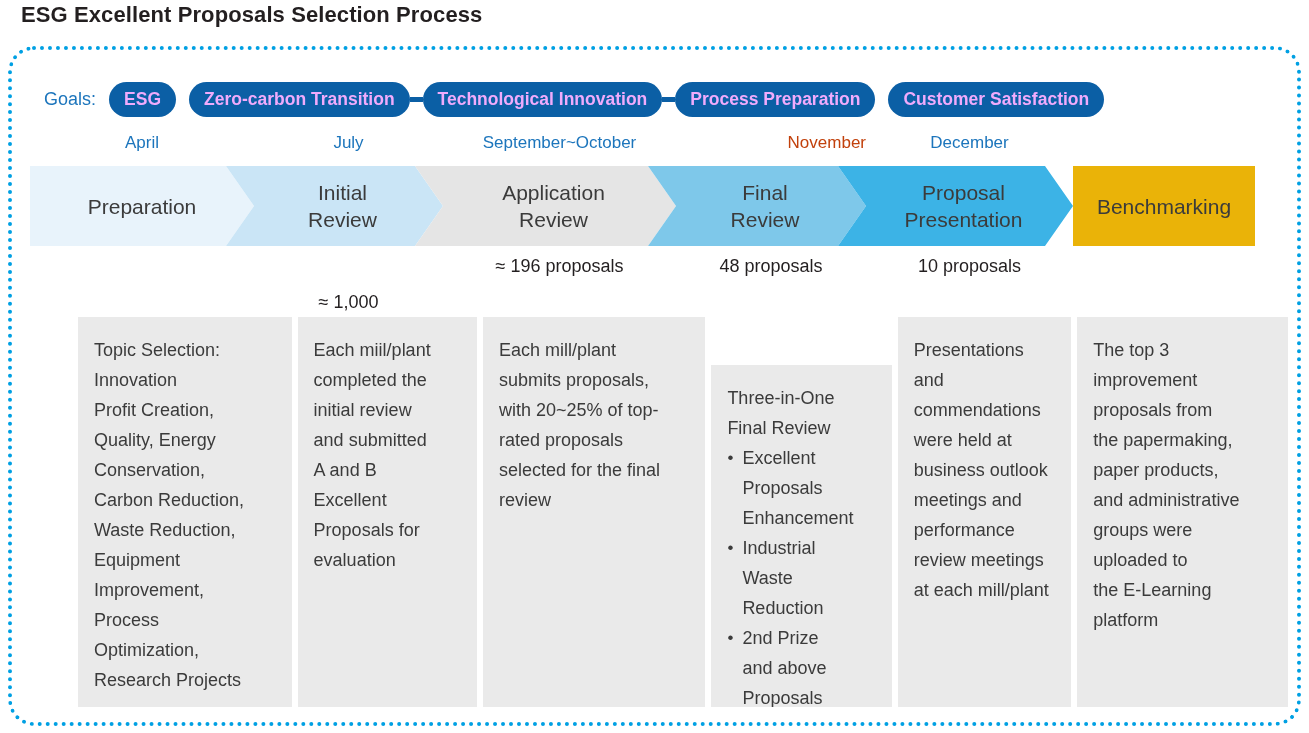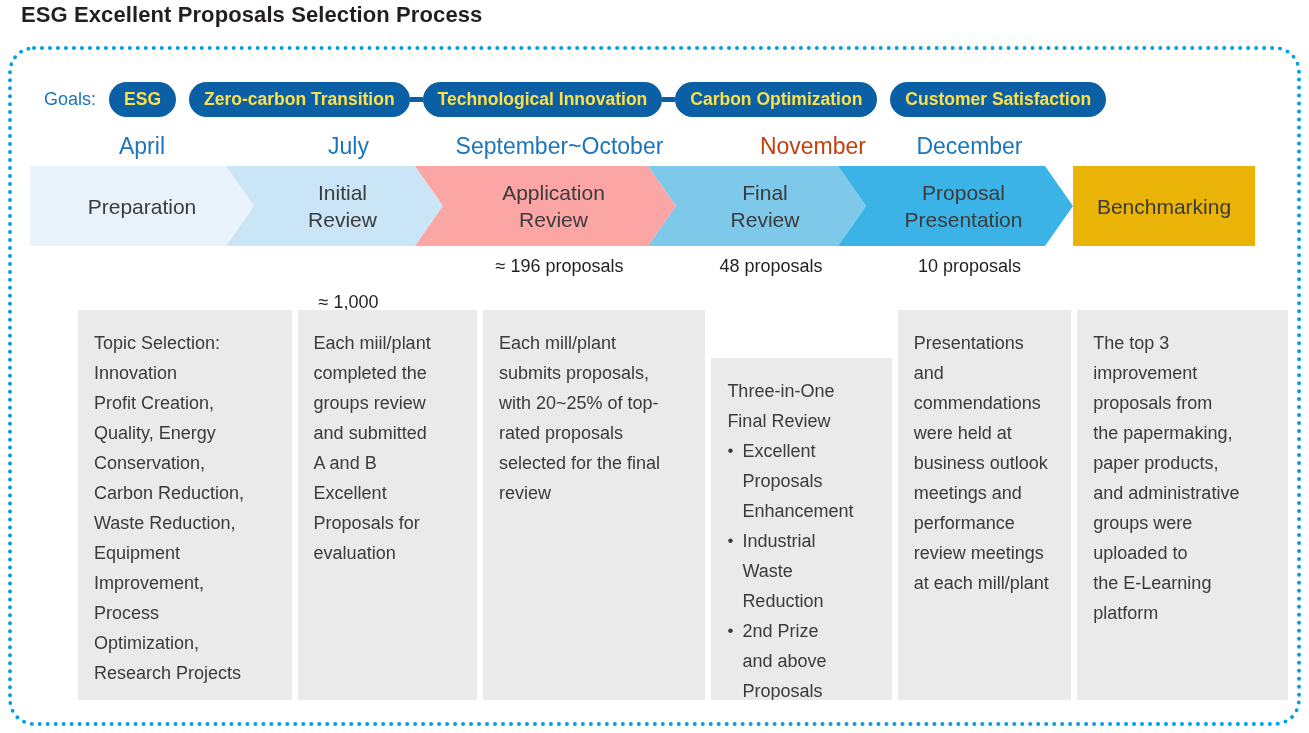--- a/index.html
+++ b/index.html
@@ -37,21 +37,21 @@
     align-items: center;
   }
   #goals-label {
     color: #1c75bc;
     font-size: 18px;
     margin-right: 13px;
     white-space: nowrap;
   }
   .goal-pill {
     background: #0b5fa5;
-    color: #fde047;
+    color: #f0abfc;
     font-size: 17.5px;
     font-weight: bold;
     border-radius: 20px;
     height: 35px;
     line-height: 35px;
     padding: 0 15px;
     white-space: nowrap;
     text-align: center;
   }
   .goal-connector {
@@ -64,21 +64,21 @@
 
   
   #months-row {
     position: absolute;
     left: 30px; top: 133px;
     width: 1258px; height: 30px;
     display: flex;
   }
   .month-cell {
     color: #1c75bc;
-    font-size: 23px;
+    font-size: 17px;
     text-align: center;
     white-space: nowrap;
   }
 
   
   #stage-bar {
     position: absolute;
     left: 30px; top: 166px;
     width: 1258px; height: 80px;
   }
@@ -115,21 +115,21 @@
     font-size: 18px;
     line-height: 25px;
     text-align: center;
     white-space: pre-line;
     padding-top: 2px;
   }
 
   
   #desc-row {
     position: absolute;
-    left: 30px; top: 310px;
+    left: 30px; top: 317px;
     width: 1258px; height: 390px;
     display: flex;
     padding-left: 48px;
   }
   .desc-panel {
     background: #eaeaea;
     padding: 18px 14px 10px 16px;
     color: #3b3b3b;
     font-size: 18px;
     line-height: 30px;
@@ -159,21 +159,21 @@
 
 <div id="goals-row">
   <span id="goals-label">Goals:</span>
 
 <div class="goal-pill" style="background: rgb(11, 95, 165);">ESG</div>
     <div class="goal-gap"></div>
     <div class="goal-pill" style="background: rgb(11, 95, 165);">Zero-carbon Transition</div>
     <div class="goal-connector" style="background: rgb(11, 95, 165);"></div>
     <div class="goal-pill" style="background: rgb(11, 95, 165);">Technological Innovation</div>
     <div class="goal-connector" style="background: rgb(11, 95, 165);"></div>
-    <div class="goal-pill" style="background: rgb(11, 95, 165);">Carbon Optimization</div>
+    <div class="goal-pill" style="background: rgb(11, 95, 165);">Process Preparation</div>
     <div class="goal-gap"></div>
     <div class="goal-pill" style="background: rgb(11, 95, 165);">Customer Satisfaction</div>
   </div>
 
 <div id="months-row">
     <div class="month-cell" style="width: 224px; color: rgb(28, 117, 188);">April</div>
     <div class="month-cell" style="width: 189px; color: rgb(28, 117, 188);">July</div>
     <div class="month-cell" style="width: 233px; color: rgb(28, 117, 188);">September~October</div>
     <div class="month-cell" style="width: 190px; color: #c2410c; text-align: right;">November</div>
     <div class="month-cell" style="width: 207px; color: rgb(28, 117, 188);">December</div>
@@ -181,21 +181,21 @@
   </div>
 
 <div id="stage-bar">
     <div class="stage-seg first" style="left: 0px; width: 224px; z-index: 1; background: rgb(232, 243, 251); clip-path: polygon(0px 0px, calc(100% - 28px) 0px, 100% 50%, calc(100% - 28px) 100%, 0px 100%);">
       <div class="stage-label" style="padding-left: 0px;">Preparation</div>
     </div>
     <div class="stage-seg" style="left: 196px; width: 217px; z-index: 2; background: rgb(202, 229, 246); clip-path: polygon(0px 0px, calc(100% - 28px) 0px, 100% 50%, calc(100% - 28px) 100%, 0px 100%, 28px 50%);">
       <div class="stage-label">Initial
 Review</div>
     </div>
-    <div class="stage-seg" style="left: 385px; width: 261px; z-index: 3; background: #fca5a5; clip-path: polygon(0px 0px, calc(100% - 28px) 0px, 100% 50%, calc(100% - 28px) 100%, 0px 100%, 28px 50%);">
+    <div class="stage-seg" style="left: 385px; width: 261px; z-index: 3; background: #e5e5e5; clip-path: polygon(0px 0px, calc(100% - 28px) 0px, 100% 50%, calc(100% - 28px) 100%, 0px 100%, 28px 50%);">
       <div class="stage-label">Application
 Review</div>
     </div>
     <div class="stage-seg" style="left: 618px; width: 218px; z-index: 4; background: rgb(126, 200, 234); clip-path: polygon(0px 0px, calc(100% - 28px) 0px, 100% 50%, calc(100% - 28px) 100%, 0px 100%, 28px 50%);">
       <div class="stage-label">Final
 Review</div>
     </div>
     <div class="stage-seg" style="left: 808px; width: 235px; z-index: 5; background: rgb(60, 179, 230); clip-path: polygon(0px 0px, calc(100% - 28px) 0px, 100% 50%, calc(100% - 28px) 100%, 0px 100%, 28px 50%);">
       <div class="stage-label">Proposal
 Presentation</div>
@@ -227,21 +227,21 @@
 Equipment
 Improvement,
 Process
 Optimization,
 Research Projects</p>
     </div>
     <div class="panel-gap" style="width: 6px;"></div>
     <div class="desc-panel" style="width: 183px; background: rgb(234, 234, 234);">
       <p>Each miil/plant
 completed the
-groups review
+initial review
 and submitted
 A and B
 Excellent
 Proposals for
 evaluation</p>
     </div>
     <div class="panel-gap" style="width: 6px;"></div>
     <div class="desc-panel" style="width: 227px; background: rgb(234, 234, 234);">
       <p>Each mill/plant
 submits proposals,

